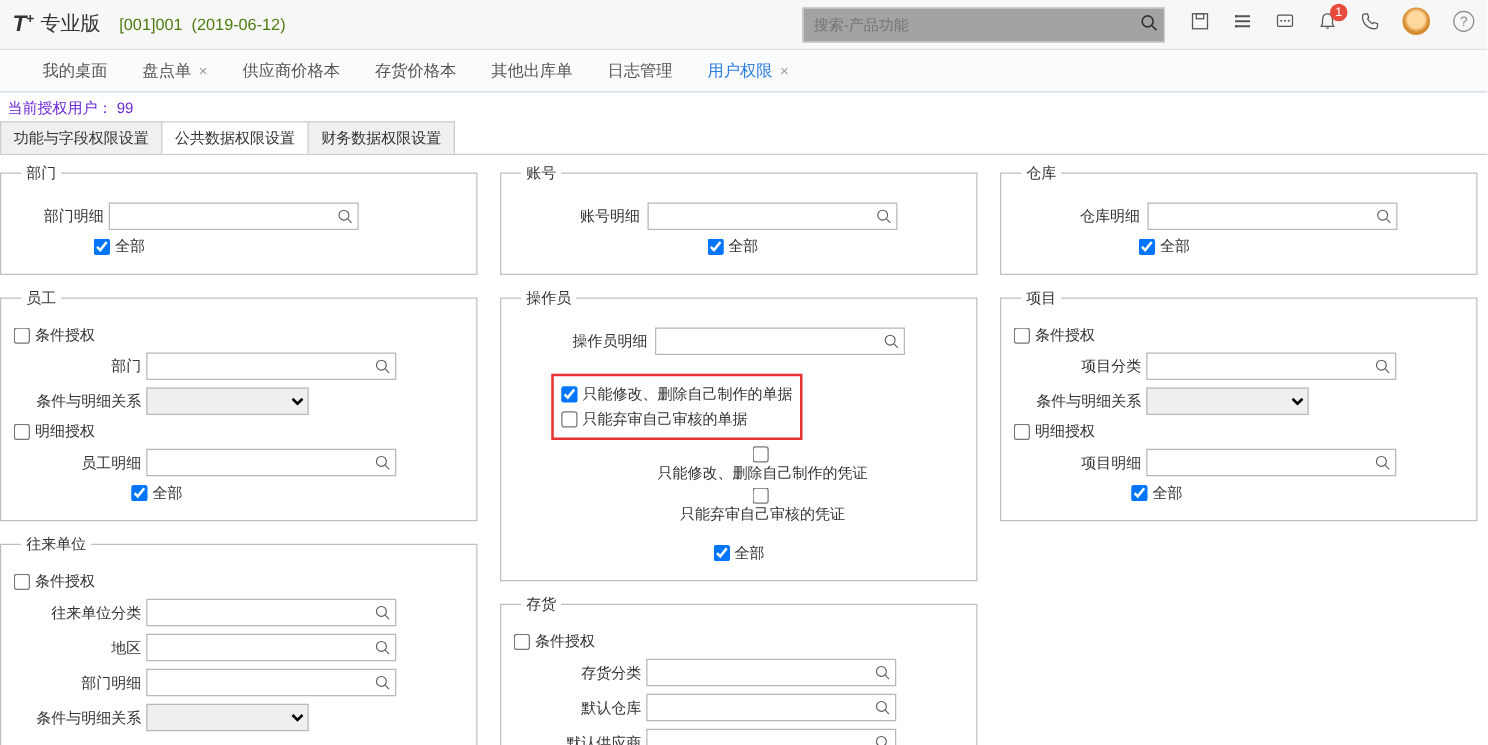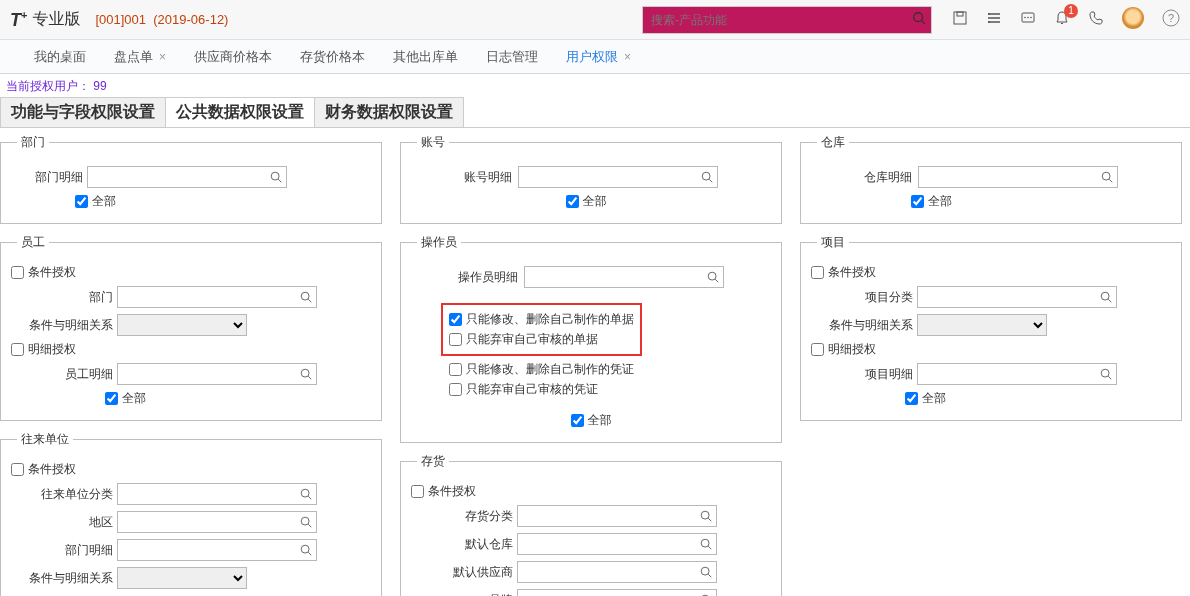--- a/index.html
+++ b/index.html
@@ -3,58 +3,58 @@
 <meta charset="utf-8">
 <style>
   * { box-sizing: border-box; margin: 0; padding: 0; }
   body { font-family: "Microsoft YaHei", Arial, sans-serif; font-size: 12px; color: #333; background: #fff; width: 1190px; }
   
   
   .header { display: flex; align-items: center; height: 40px; background: #f7f7f7; border-bottom: 1px solid #e0e0e0; padding: 0 10px; }
   .logo { font-weight: bold; font-style: italic; font-size: 18px; color: #333; margin-right: 5px; }
   .logo sup { font-size: 11px; font-style: normal; }
   .product-name { font-size: 16px; color: #333; margin-right: 15px; }
-  .org-info { color: #c2410c; font-size: 13px; }
+  .org-info { color: #4d7c0f; font-size: 13px; }
   .header-spacer { flex: 1; }
   .search-box { position: relative; width: 290px; height: 28px; }
-  .search-box input { width: 100%; height: 100%; border: 1px solid #ccc; padding: 0 30px 0 8px; font-size: 12px; background: #be185d; }
+  .search-box input { width: 100%; height: 100%; border: 1px solid #ccc; padding: 0 30px 0 8px; font-size: 12px; background: #a3a3a3; }
   .search-box .search-icon { position: absolute; right: 6px; top: 5px; font-size: 14px; color: #333; cursor: pointer; }
   .header-icons { display: flex; align-items: center; gap: 18px; margin-left: 20px; }
   .header-icons .hicon { font-size: 16px; color: #555; cursor: pointer; position: relative; }
   .badge { position: absolute; top: -6px; right: -8px; background: #e74c3c; color: #fff; border-radius: 50%; font-size: 10px; width: 14px; height: 14px; display: flex; align-items: center; justify-content: center; }
   .monkey { width: 22px; height: 22px; border-radius: 50%; background: radial-gradient(circle at 50% 45%, #ffd89e 40%, #d68b2f 60%); display: inline-block; }
   
   
   .tabs-row { display: flex; align-items: center; height: 34px; border-bottom: 1px solid #d0d8e0; background: #fafbfc; padding-left: 20px; }
   .tab { padding: 0 14px; height: 34px; display: flex; align-items: center; color: #555; font-size: 13px; cursor: pointer; position: relative; }
   .tab.active { color: #2a7de1; font-weight: normal; }
   .tab .close-x { margin-left: 6px; color: #999; font-size: 12px; }
   
   
   .sub-header { padding: 4px 6px 2px; font-size: 12px; color: #6d28d9; }
   .sub-tabs { display: flex; border-bottom: 1px solid #ccc; }
-  .sub-tab { padding: 4px 10px; border: 1px solid #ccc; border-bottom: none; background: #f0f0f0; margin-right: -1px; cursor: pointer; font-size: 16px; font-weight: bold; }
+  .sub-tab { padding: 4px 10px; border: 1px solid #ccc; border-bottom: none; background: #f0f0f0; margin-right: -1px; cursor: pointer; font-size: 12px; }
   .sub-tab.active { background: #fff; position: relative; z-index: 1; }
   
   
   .content { display: flex; gap: 18px; padding: 6px 8px 0 0; align-items: flex-start; }
   .col { flex: 1; display: flex; flex-direction: column; gap: 10px; min-width: 0; }
   
   fieldset { border: 1px solid #bfbfbf; padding: 10px 10px 10px 10px; position: relative; }
   legend { padding: 0 4px; color: #333; font-size: 12px; margin-left: 6px; }
   
   .form-row { display: flex; align-items: center; margin: 4px 12px; min-height: 24px; }
   .form-row .lbl { width: 90px; text-align: right; margin-right: 4px; color: #333; white-space: nowrap; }
   .lookup { position: relative; flex: 1; max-width: 200px; }
   .lookup input { width: 100%; height: 22px; border: 1px solid #b8b8b8; padding: 0 24px 0 4px; font-size: 12px; }
   .lookup .lkicon { position: absolute; right: 2px; top: 2px; width: 18px; height: 18px; display: flex; align-items: center; justify-content: center; cursor: pointer; color: #555; font-size: 13px; }
   
   .chk-row { display: flex; align-items: center; margin: 3px 0; }
   .chk-row input[type=checkbox] { margin-right: 4px; }
-  .chk-indent { margin-left: 18px; }
+  .chk-indent { margin-left: 18px; flex-direction: column; }
   
   .center-row { justify-content: center; }
   
   select.relation { height: 22px; border: 1px solid #b8b8b8; min-width: 130px; font-size: 12px; }
   
   .highlight-box { border: 2px solid #e73232; padding: 3px 6px; margin: 2px 16px; display: inline-block; }
 </style>
 </head>
 <body>
 

